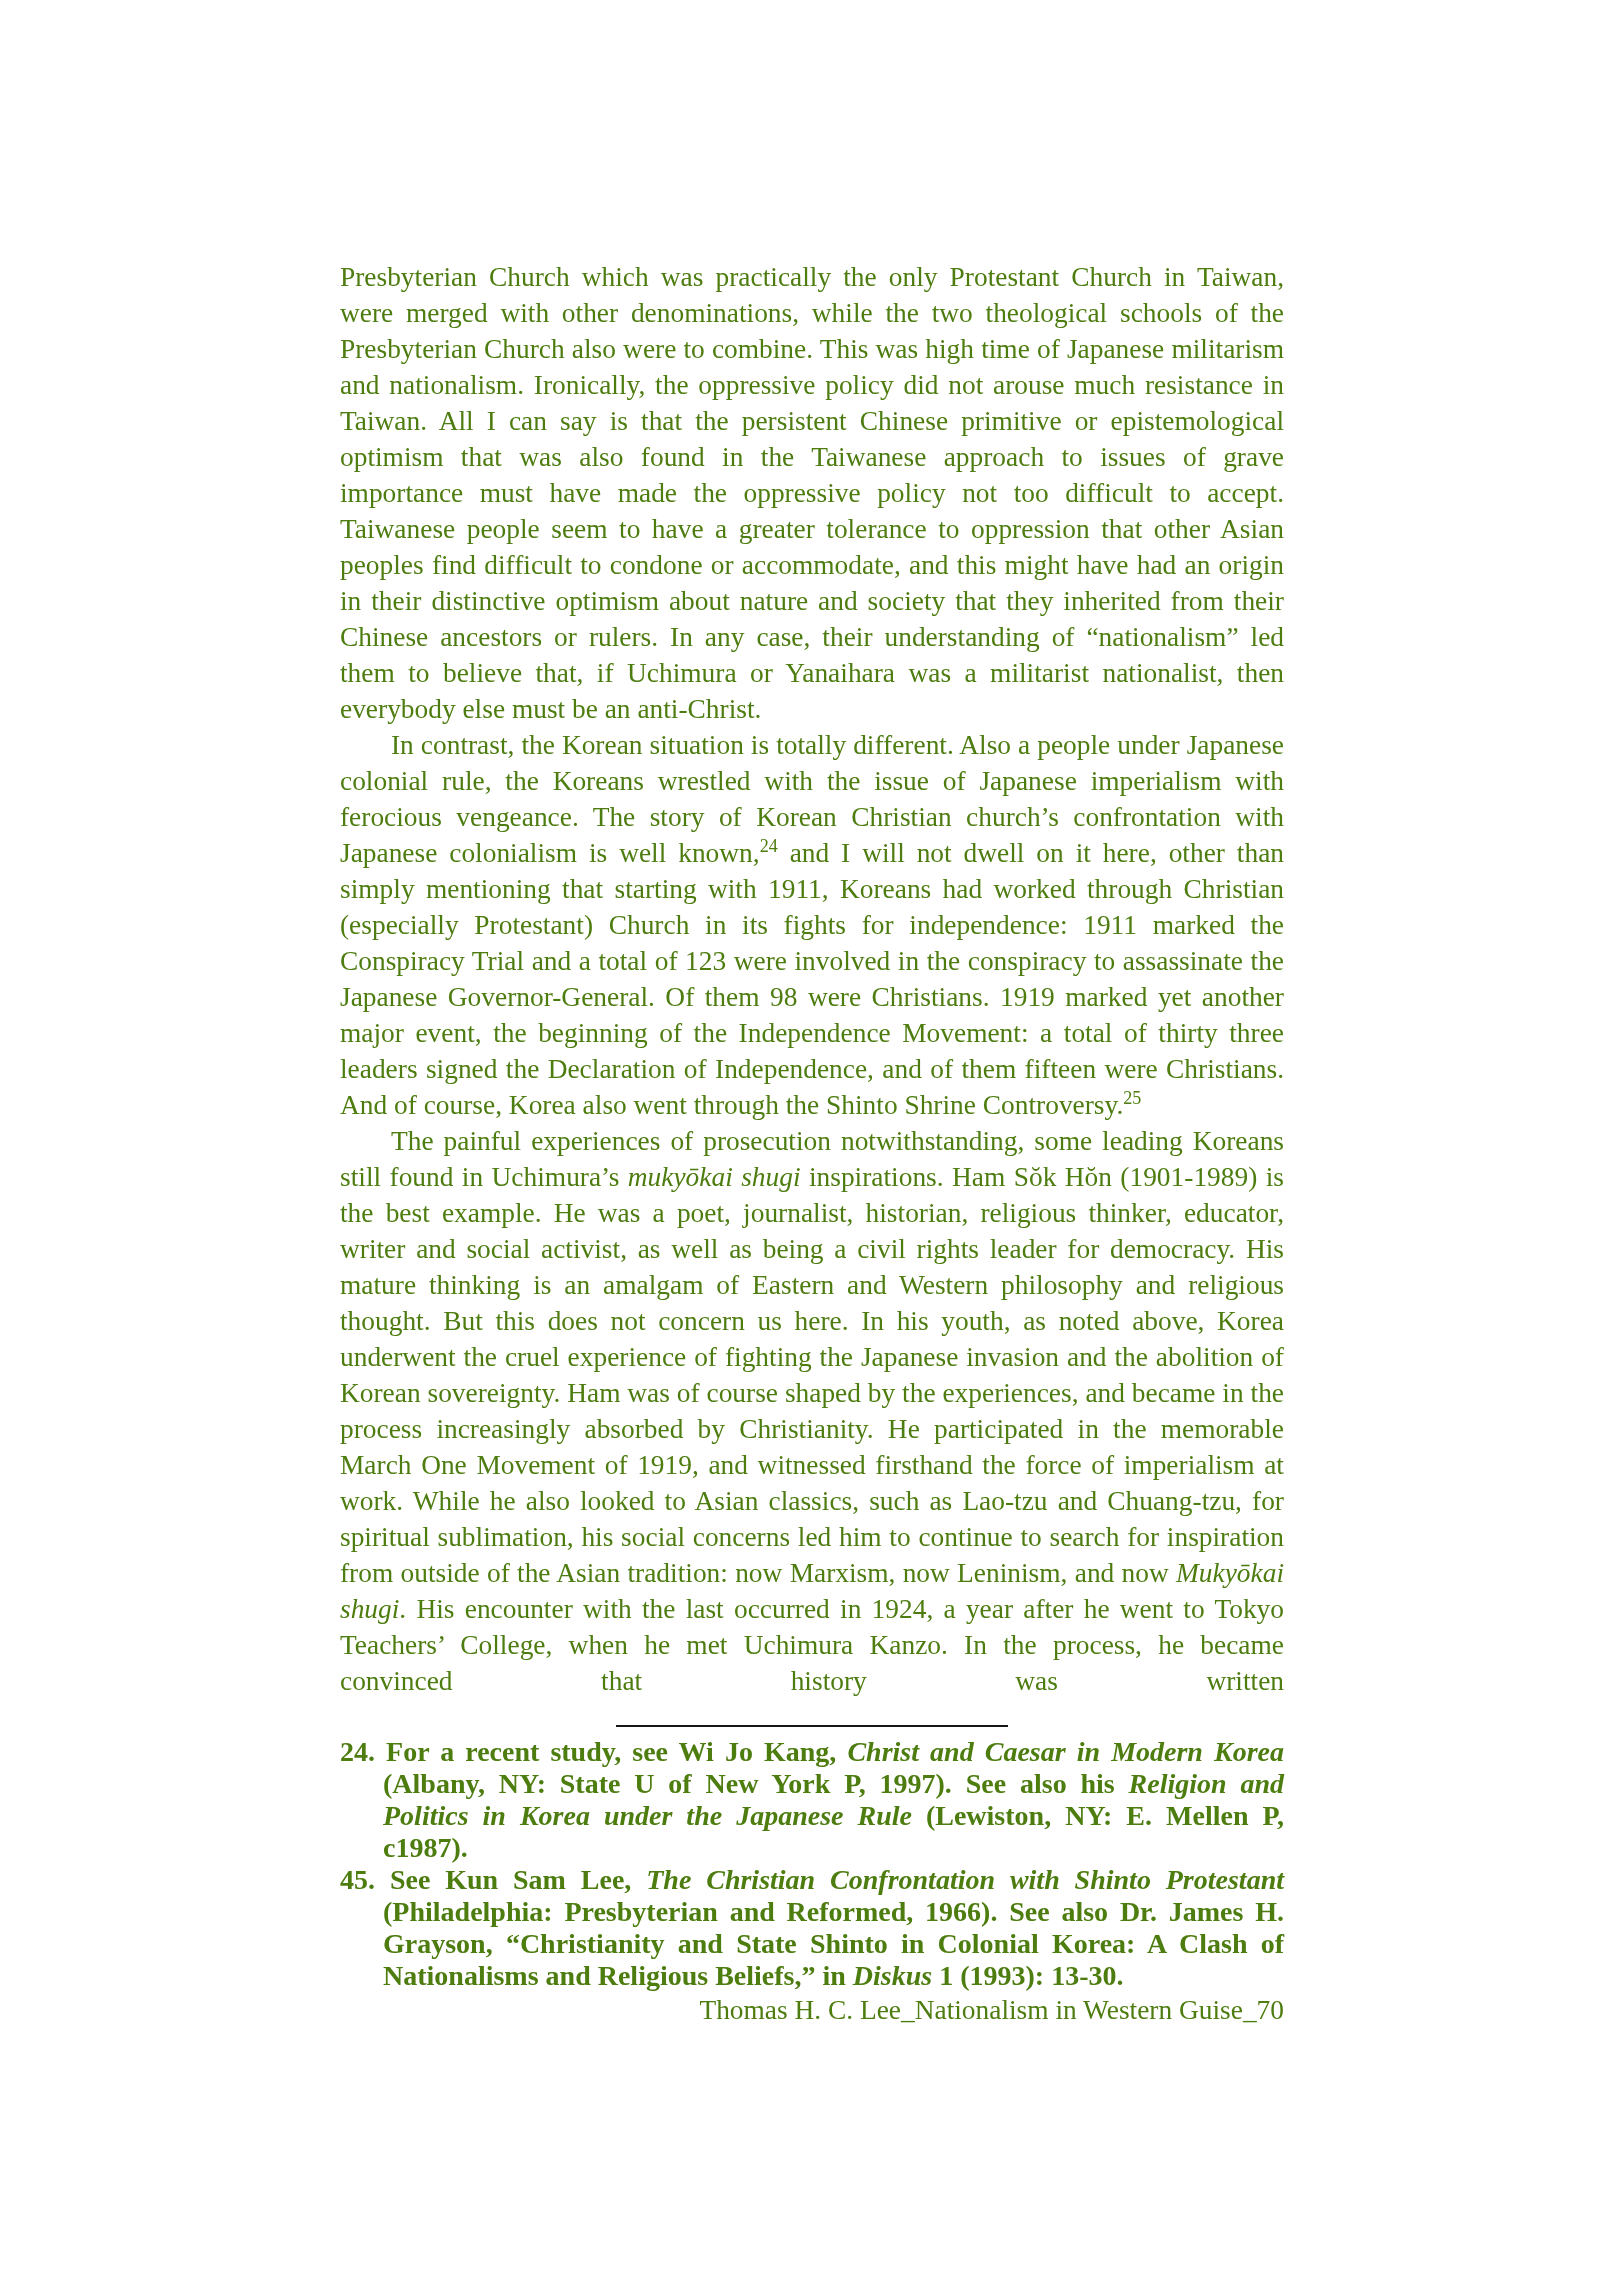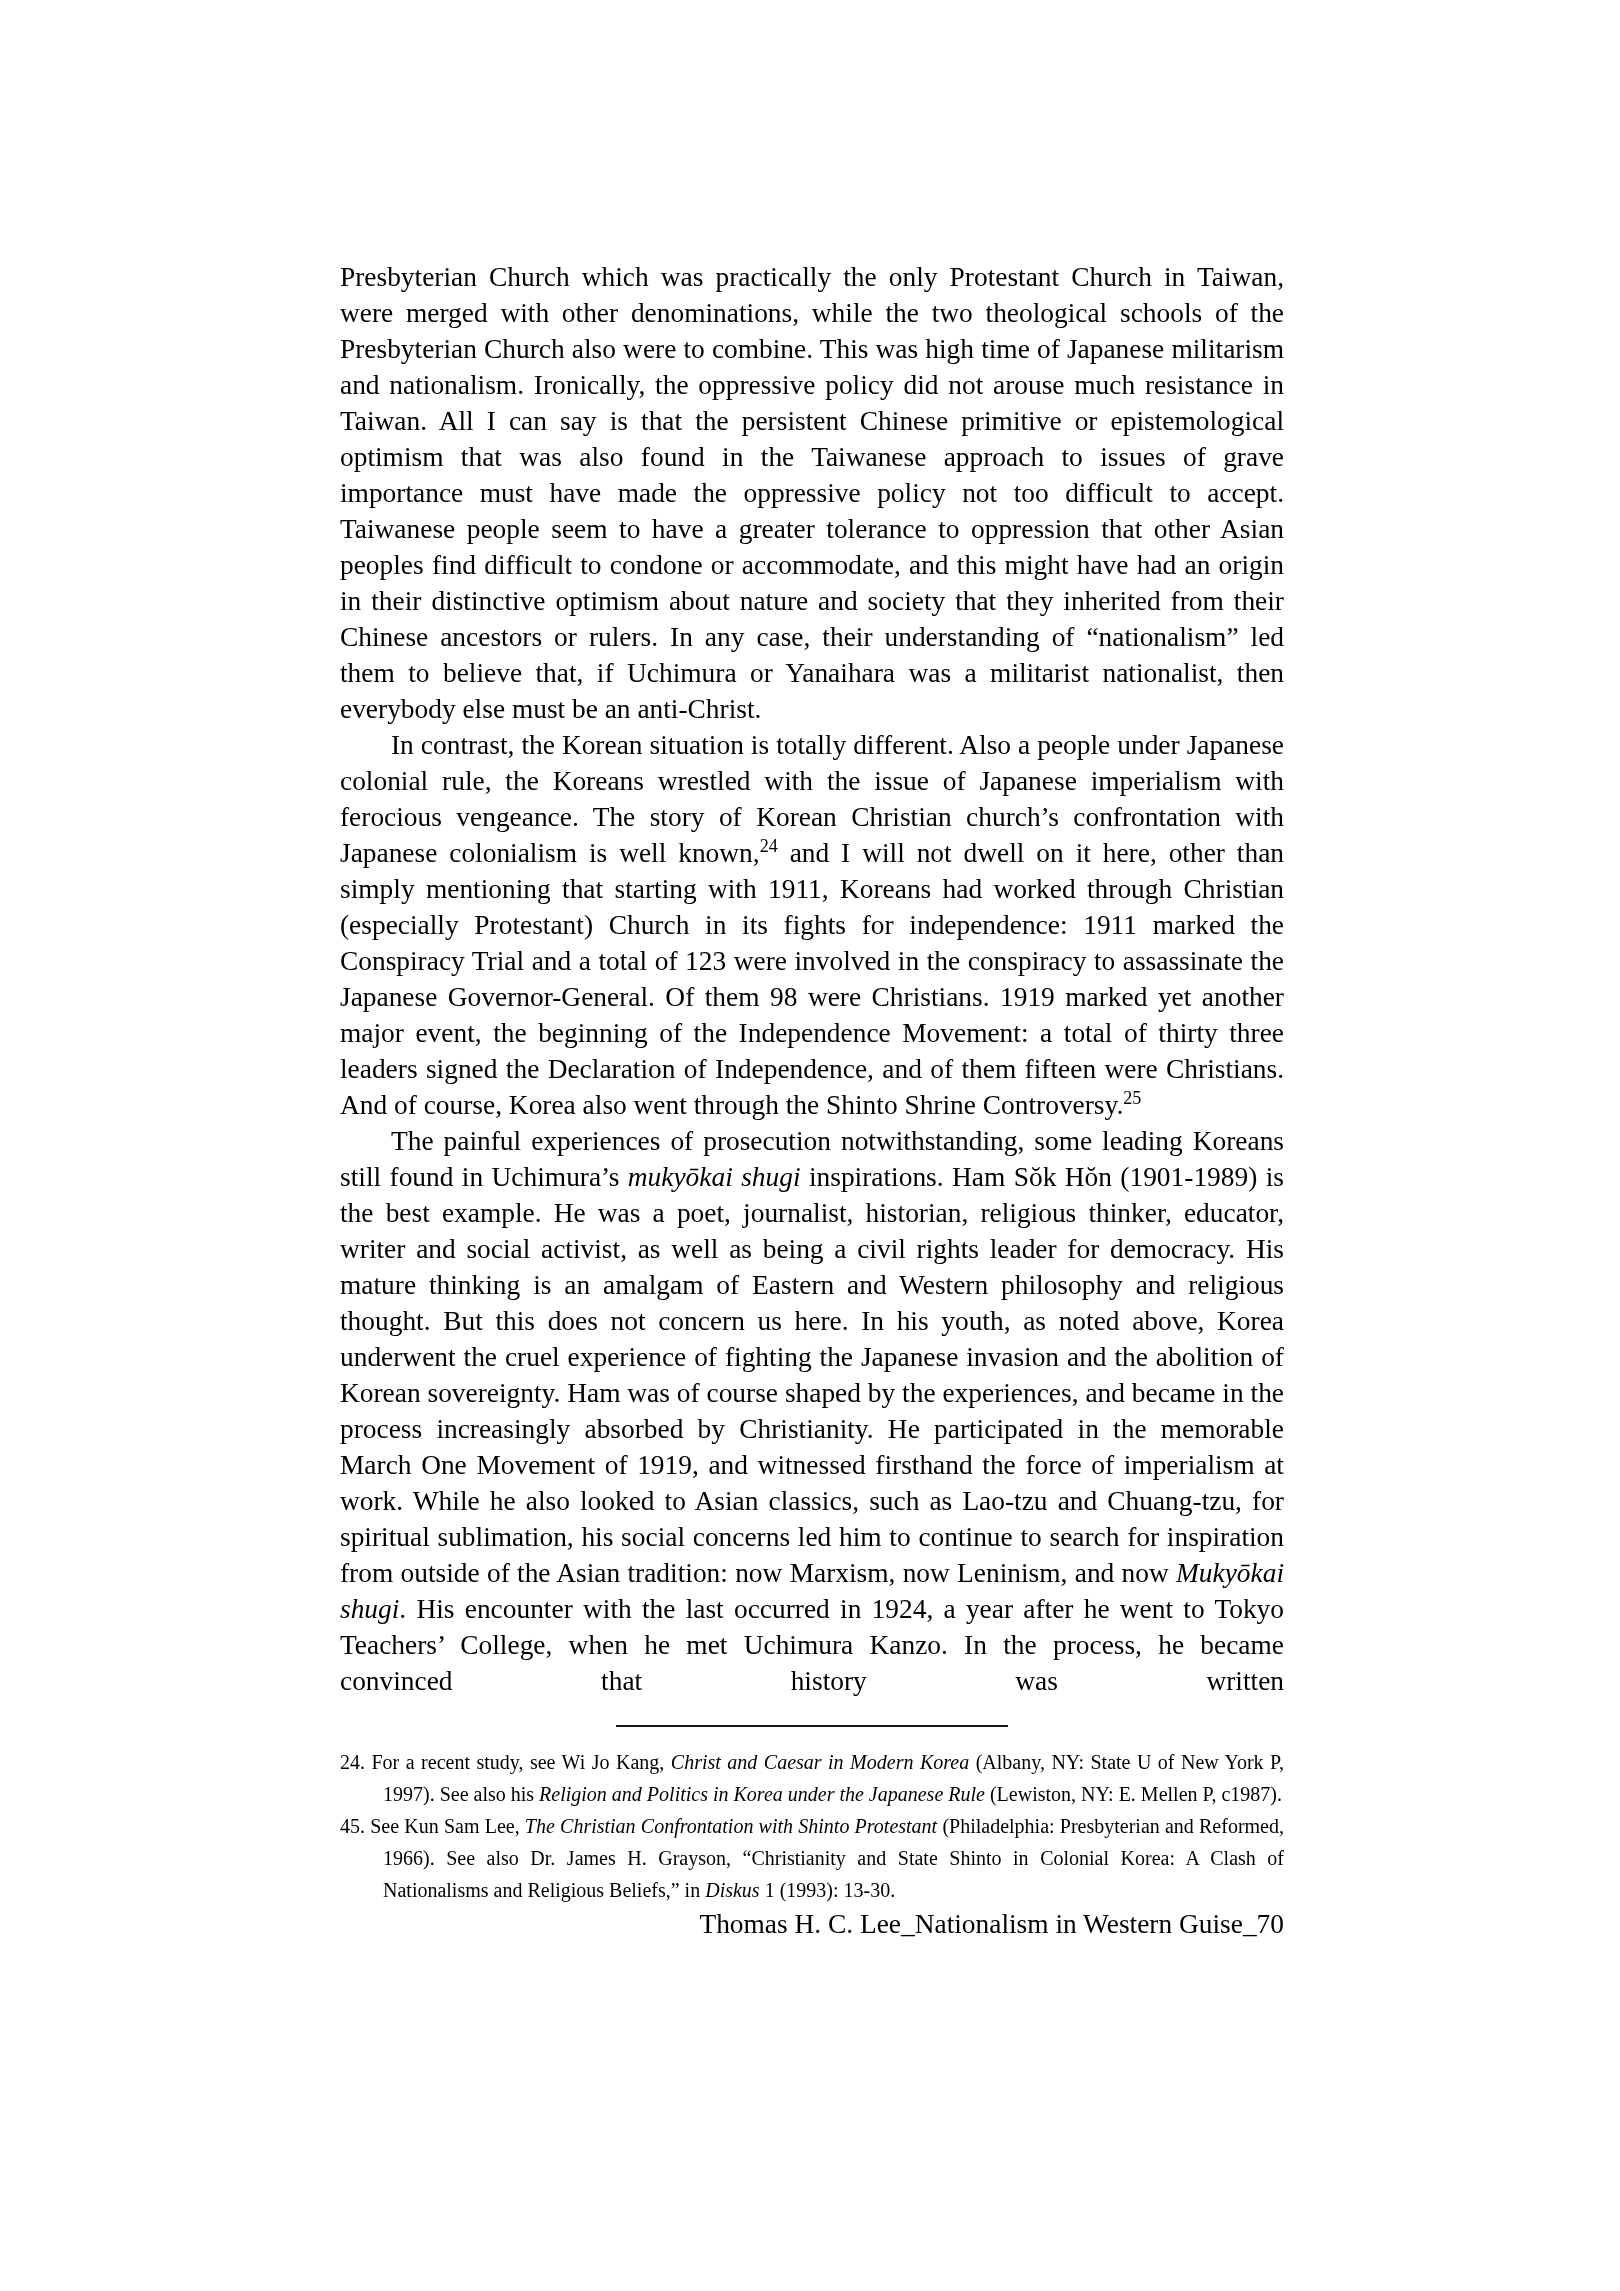--- a/index.html
+++ b/index.html
@@ -5,21 +5,21 @@
   html, body {
     margin: 0;
     padding: 0;
     background: #ffffff;
   }
   .page {
     position: relative;
     width: 1620px;
     height: 2292px;
     background: #ffffff;
-    color: #000000;
+    color: #4d7c0f;
     font-family: "Liberation Serif", "DejaVu Serif", serif;
     box-sizing: border-box;
     padding: 259px 336px 0 340px;
     overflow: hidden;
   }
   .body-text {
     width: 944px;
     font-size: 27.4px;
     line-height: 36px;
     text-align: justify;
@@ -41,25 +41,26 @@
     line-height: 0;
   }
   .fn-separator {
     margin-top: 25.5px;
     width: 392px;
     border: 0;
     border-top: 2.9px solid #161616;
     height: 0;
   }
   .footnotes {
-    margin-top: 19px;
+    margin-top: 9px;
     width: 944px;
-    font-size: 20px;
+    font-size: 28px;
     line-height: 32px;
     text-align: justify;
+    font-weight: bold;
   }
   .footnote {
     margin: 0;
     padding-left: 43px;
     text-indent: -43px;
   }
   .page-footer {
     width: 944px;
     font-size: 27.4px;
     line-height: 36px;

